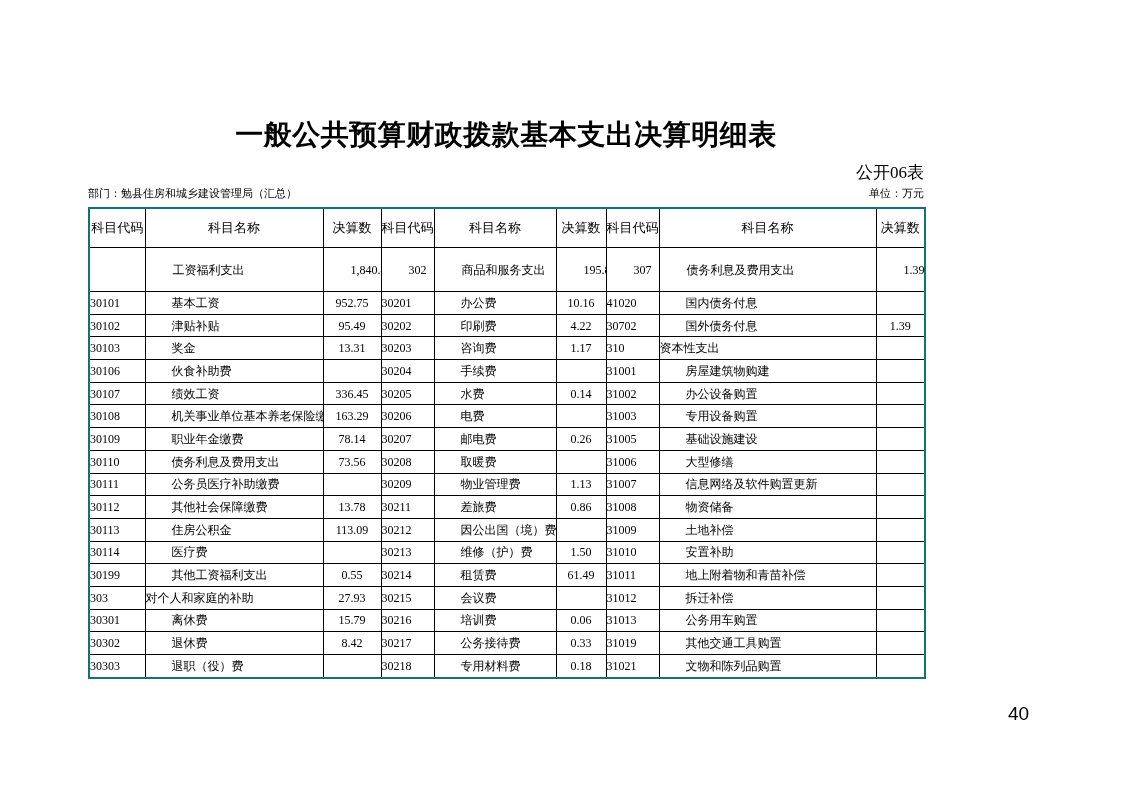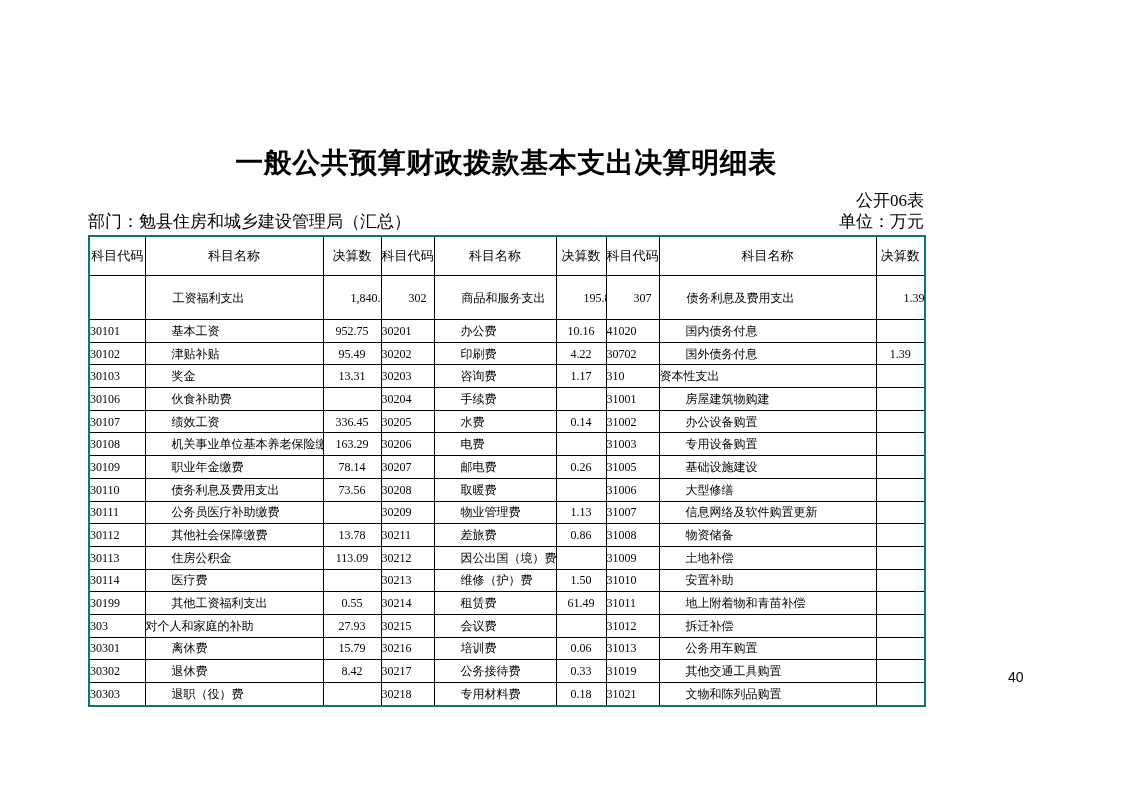--- a/index.html
+++ b/index.html
@@ -16,21 +16,20 @@
     position: relative;
     width: 1122px;
     height: 793px;
     background: #fff;
   }
   .content {
     position: absolute;
     left: 88px;
     top: 0;
     width: 836px;
-    margin-top: 28px;
   }
   .title {
     margin-top: 118px;
     text-align: center;
     font-family: "Liberation Sans", "DejaVu Sans", sans-serif;
     font-weight: bold;
     font-size: 28px;
     line-height: 34px;
     letter-spacing: 0.5px;
     white-space: nowrap;
@@ -39,21 +38,21 @@
     margin-top: 13px;
     text-align: right;
     font-size: 17px;
     line-height: 15px;
   }
   .meta-line {
     margin-top: 6px;
     margin-bottom: 6px;
     display: flex;
     justify-content: space-between;
-    font-size: 17px;
+    font-size: 11px;
     line-height: 15px;
   }
   table.budget {
     border-collapse: collapse;
     table-layout: fixed;
     width: 836px;
     border: 2px solid #0f766e;
   }
   table.budget th, table.budget td {
     border: 1px solid #000;
@@ -72,23 +71,23 @@
   }
   tr.row-first td { height: 43px; padding-left: 27px; }
   tr.row td { height: 21.7px; }
   td.cell-code  { text-align: left;  padding-left: 7px; }
   td.cell-name  { text-align: left;  padding-left: 7px; }
   td.cell-name.indent { padding-left: 26px; }
   td.cell-value { text-align: center; padding-right: 7px; }
   .page-number {
     position: absolute;
     left: 1008px;
-    top: 669px;
+    top: 703px;
     font-family: "Liberation Sans", "DejaVu Sans", sans-serif;
-    font-size: 14px;
+    font-size: 19px;
   }
 </style>
 </head>
 <body>
 
 <div class="page">
   <div class="content">
 
     <div class="title">一般公共预算财政拨款基本支出决算明细表</div>
 

